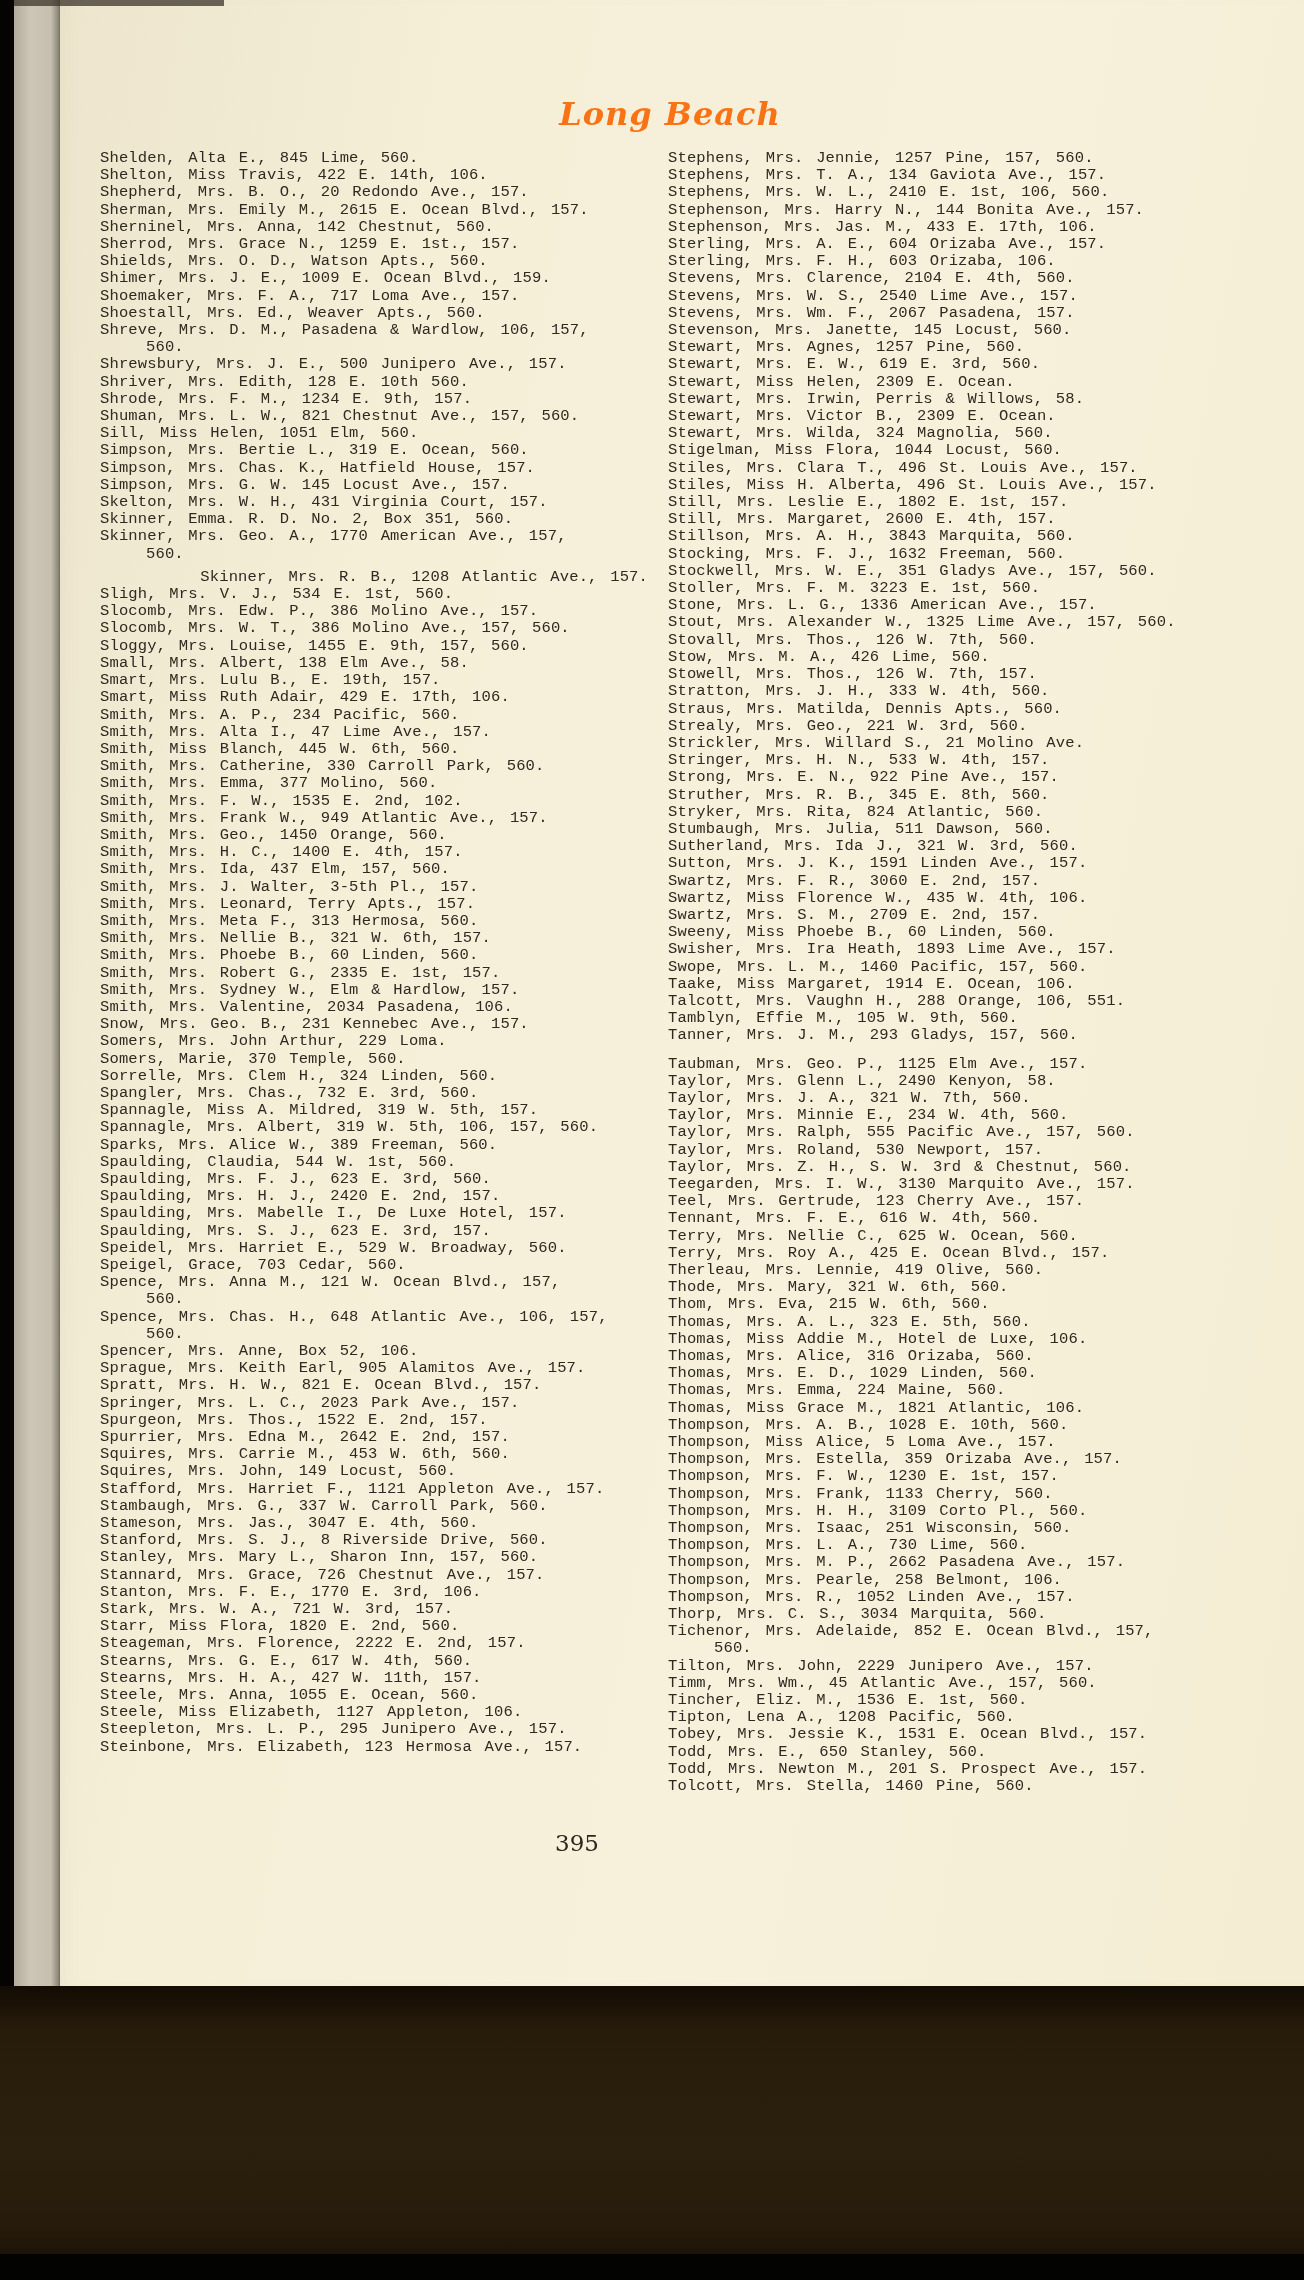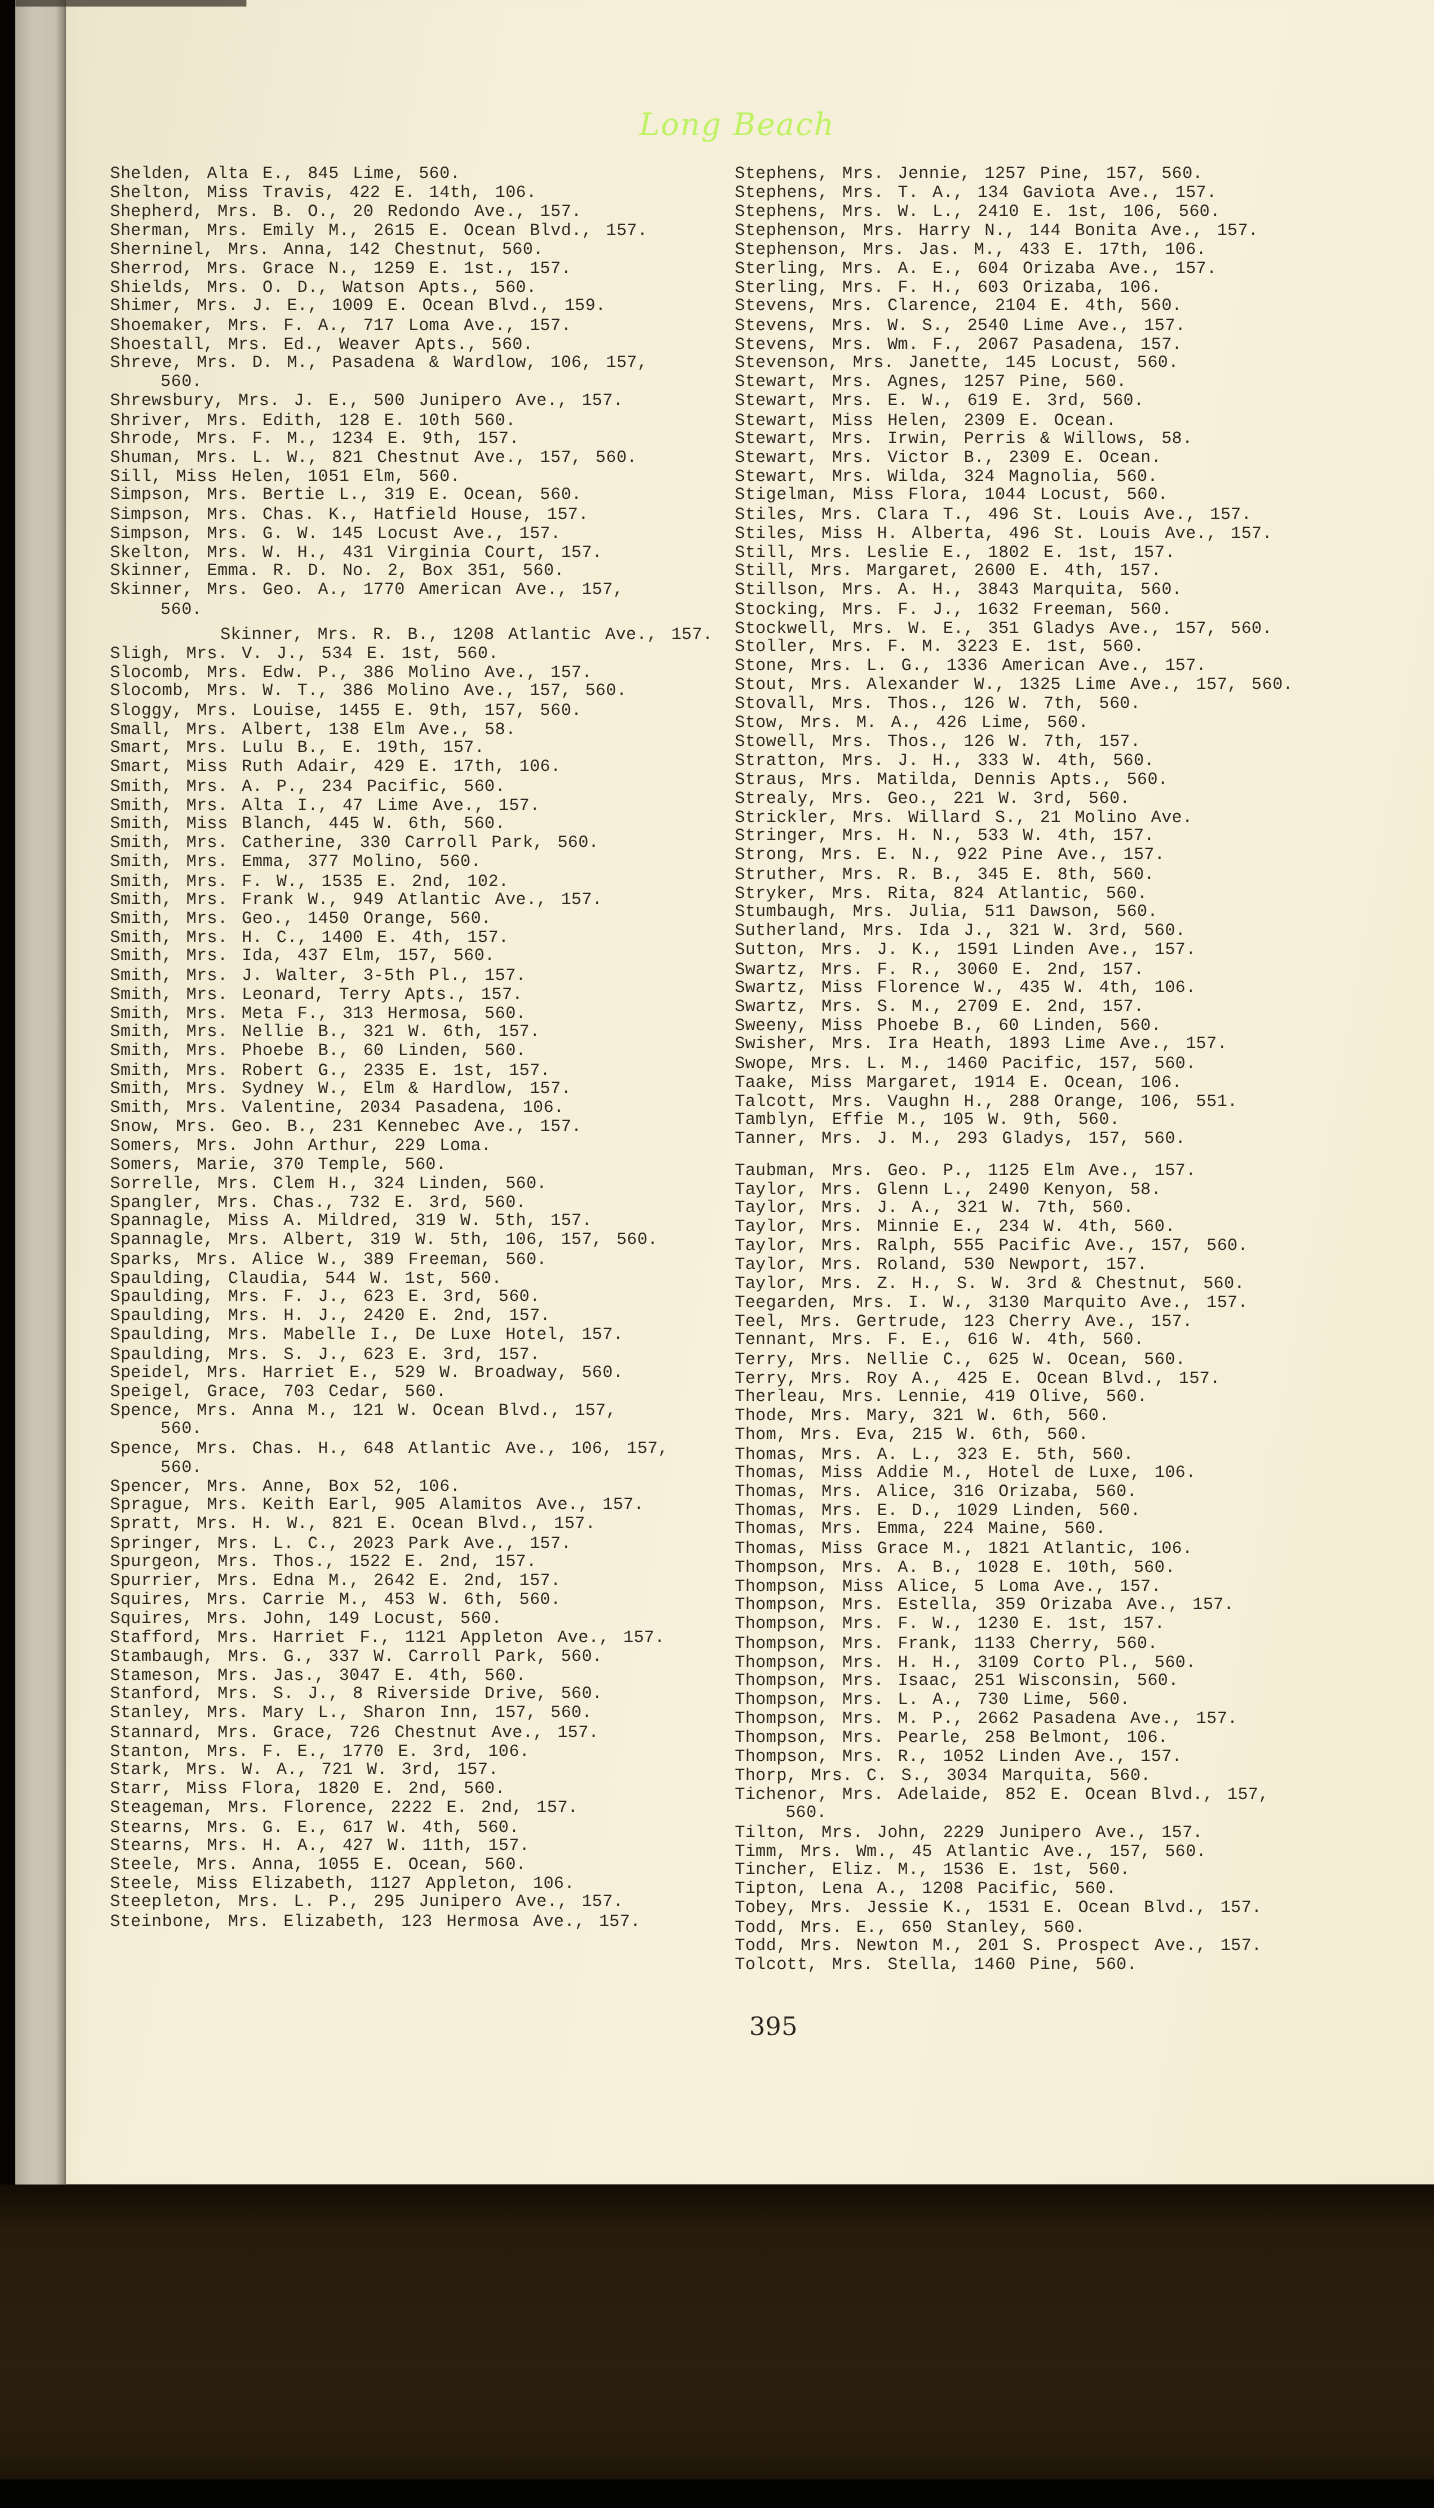--- a/index.html
+++ b/index.html
@@ -24,26 +24,26 @@
   }
   .cover{
     position:absolute;left:0;top:1986px;width:1304px;height:294px;
     background:linear-gradient(180deg,#120c04 0%,#271b0a 14%,#2b1f0d 55%,#271c0b 82%,#120c05 100%);
   }
   .bottom-black{
     position:absolute;left:0;top:2254px;width:1304px;height:26px;background:#030302;
   }
   .title{
     position:absolute;left:390px;top:94px;width:560px;
-    text-align:center;font-size:28px;line-height:40px;
-    font-weight:normal;font-style:italic;color:#bef264;letter-spacing:1px;
+    text-align:center;font-size:32px;line-height:40px;
+    font-weight:bold;font-style:italic;color:#f97316;letter-spacing:1px;
   }
   .pagenum{
     position:absolute;left:555px;top:1830px;width:170px;
-    text-align:right;font-size:23px;color:#2b2620;
+    text-align:left;font-size:23px;color:#2b2620;
   }
   .col{
     position:absolute;top:150px;
     color:#2e2921;font-size:15.5px;line-height:17.2px;
     word-spacing:3.2px;letter-spacing:.15px;font-family:Liberation Mono, monospace;
   }
   .col-left{left:100px;width:548px;}
   .col-right{left:668px;width:580px;}
   .entry{
     margin:0;padding-left:46px;text-indent:-46px;

